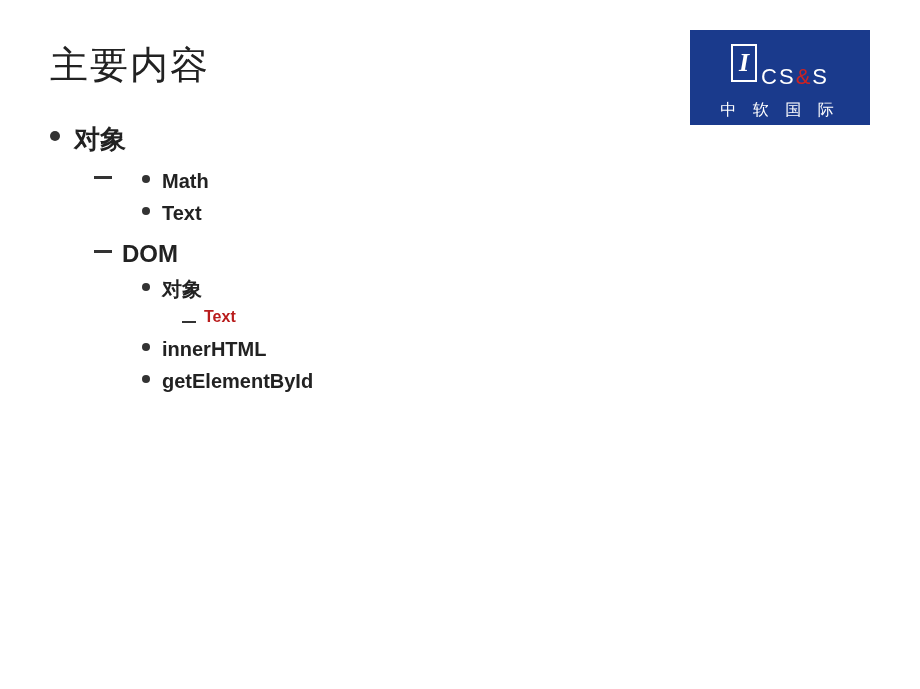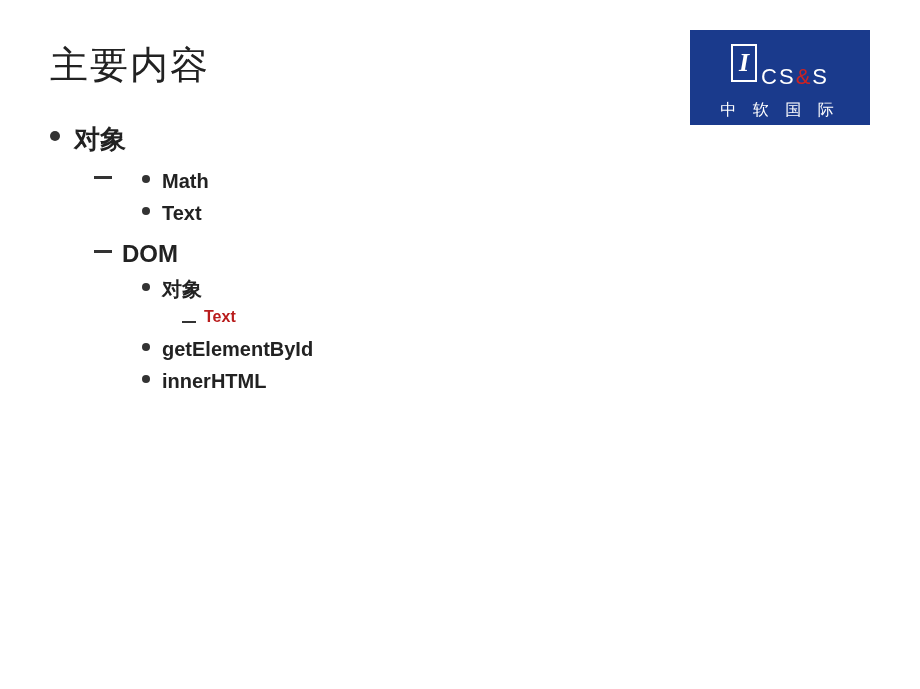--- a/index.html
+++ b/index.html
@@ -263,26 +263,26 @@
                         <li>
                           <span class="dash4"></span>
                           <span class="item-text">Text</span>
                         </li>
                       </ul>
                     </div>
                   </li>
 
                   <li>
                     <span class="bullet3"></span>
+                    <span class="item-text">innerHTML</span>
+                  </li>
+
+                  <li>
+                    <span class="bullet3"></span>
                     <span class="item-text">getElementById</span>
-                  </li>
-
-                  <li>
-                    <span class="bullet3"></span>
-                    <span class="item-text">innerHTML</span>
                   </li>
 
                 </ul>
               </div>
             </li>
 
           </ul>
         </div>
       </li>
 

